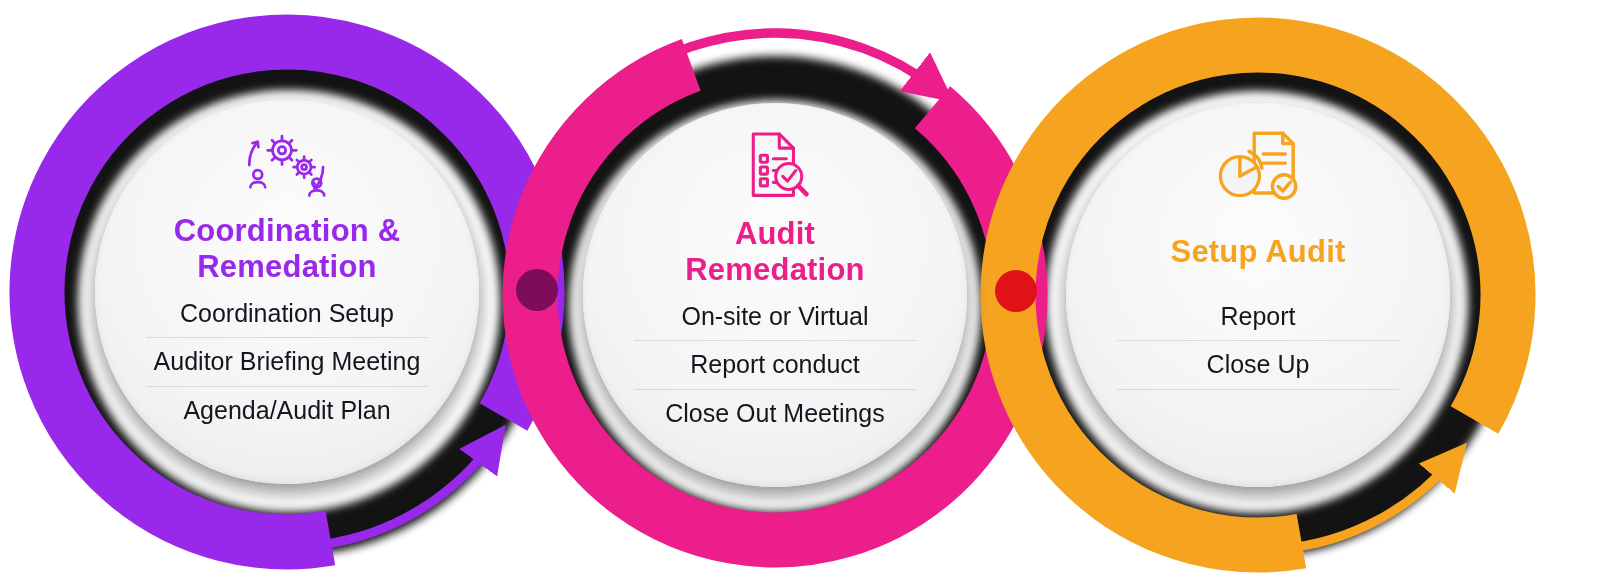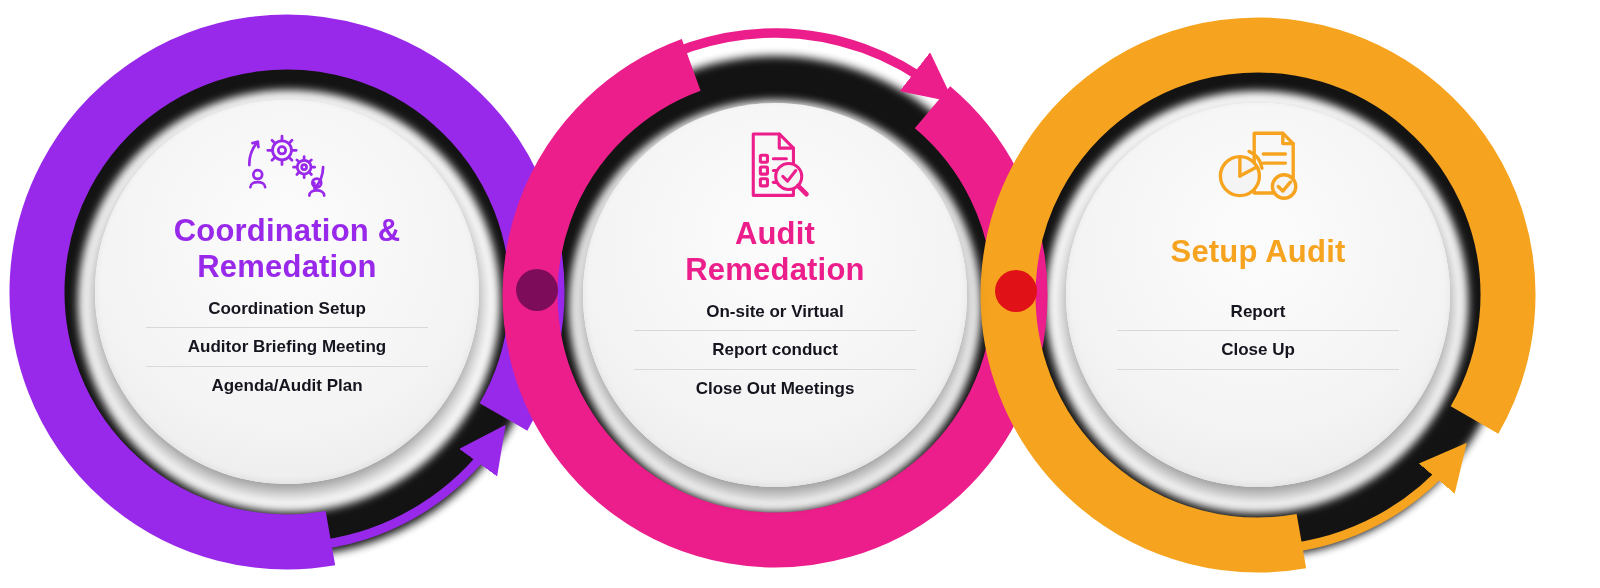--- a/index.html
+++ b/index.html
@@ -32,22 +32,22 @@
     text-align:center;
     font-weight:700;
     font-size:31px;
     line-height:1.16;
     letter-spacing:0.2px;
   }
   .title-line:empty { display:none; }
 
   .items { margin-top:2px; display:flex; flex-direction:column; align-items:center; }
   .item {
-    font-size:17px;
-    font-weight:700;
+    font-size:25px;
+    font-weight:400;
     color:#15151f;
     padding:8px 0;
     text-align:center;
     max-width:276px;
     line-height:1.25;
   }
   .divider { width:282px; height:1px; background:#d9d9d9; }
 </style>
 </head>
 <body>

